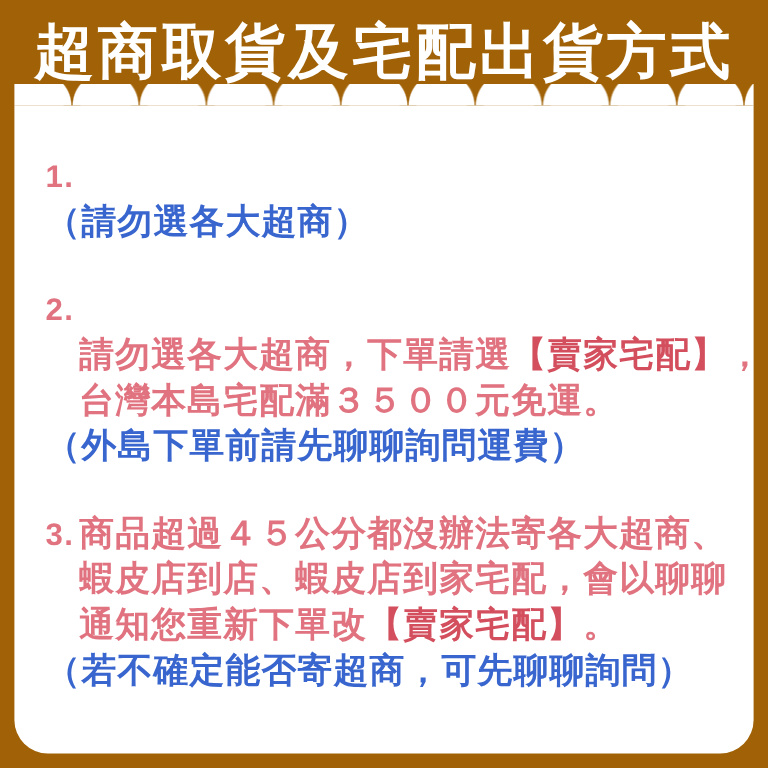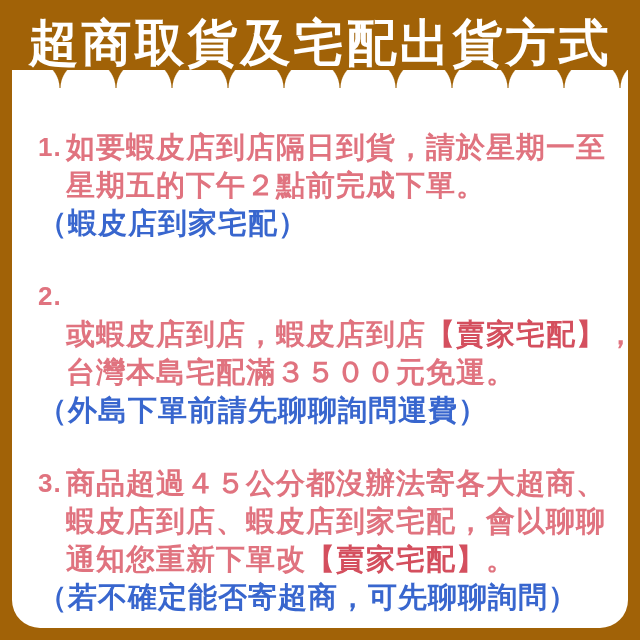--- a/index.html
+++ b/index.html
@@ -85,32 +85,28 @@
   <div class="banner">
     <div class="banner-title">超商取貨及宅配出貨方式</div>
   </div>
 
   <div class="wave"></div>
 
   <div class="panel">
 
     <div class="item">
       <span class="item-number">1.</span>
-      <div class="item-body">
-        <span>如要蝦皮店到店隔日到貨，請於星期一至</span><br>
-        <span>星期五的下午２點前完成下單。</span>
-      </div>
-      <div class="item-note">（蝦皮店到家宅配）</div>
+      <div class="item-note">（請勿選各大超商）</div>
     </div>
 
     <div class="item">
       <span class="item-number">2.</span>
       <div class="item-body">
         <br>
-        <span>或蝦皮店到店，蝦皮店到店</span><span class="emphasis">【賣家宅配】</span><span>，</span><br>
+        <span>請勿選各大超商，下單請選</span><span class="emphasis">【賣家宅配】</span><span>，</span><br>
         <span>台灣本島宅配滿３５００元免運。</span>
       </div>
       <div class="item-note">（外島下單前請先聊聊詢問運費）</div>
     </div>
 
     <div class="item">
       <span class="item-number">3.</span>
       <div class="item-body">
         <span>商品超過４５公分都沒辦法寄各大超商、</span><br>
         <span>蝦皮店到店、蝦皮店到家宅配，會以聊聊</span><br>

